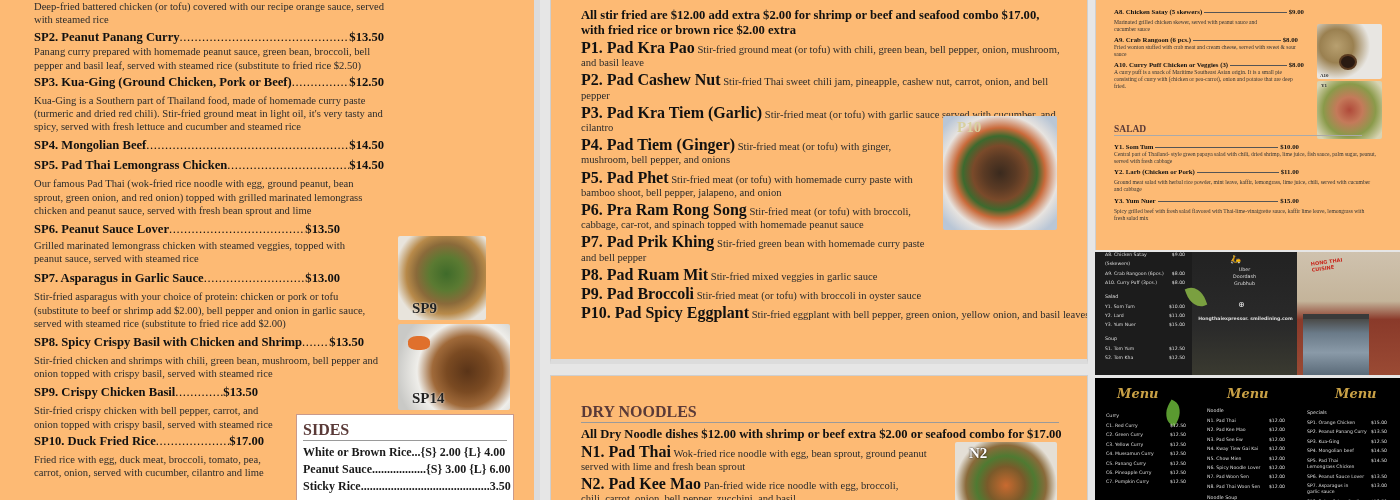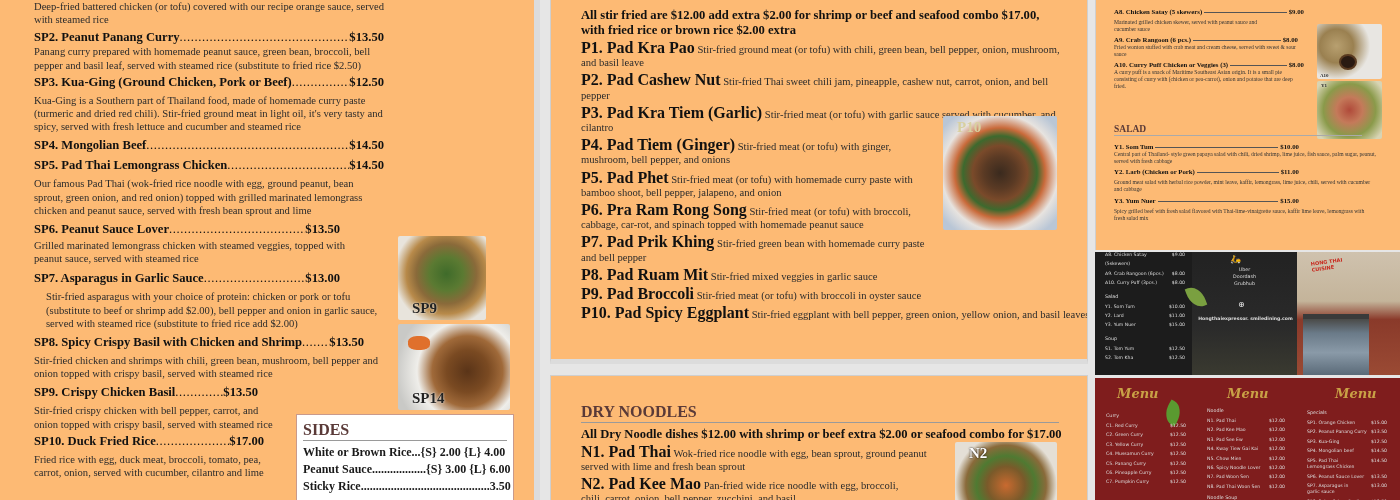--- a/index.html
+++ b/index.html
@@ -5,21 +5,21 @@
   * { box-sizing: border-box; margin: 0; padding: 0; }
   html, body { width: 1400px; height: 500px; overflow: hidden; background: #e6e6e6; }
   body { position: relative; font-family: "DejaVu Serif", "Liberation Serif", serif; color: #222; }
 
   .panel { position: absolute; background: #fdba74; overflow: hidden; }
   .p-left { left: 0; top: 0; width: 540px; height: 500px; border-right: 6px solid #dcdcdc; }
   .p-mid-top { left: 550px; top: 0; width: 538px; height: 364px; border-left: 1px solid #cfcfcf; border-right: 1px solid #cfcfcf; border-bottom: 5px solid #dcdcdc; }
   .p-mid-bot { left: 550px; top: 375px; width: 538px; height: 125px; border-left: 1px solid #cfcfcf; border-right: 1px solid #cfcfcf; border-top: 1px solid #cfcfcf; }
   .p-r1 { left: 1095px; top: 0; width: 305px; height: 250px; border-left: 1px solid #cfcfcf; }
   .p-r2 { left: 1095px; top: 252px; width: 305px; height: 123px; background: #1c1c1c; }
-  .p-r3 { left: 1095px; top: 378px; width: 305px; height: 122px; background: #7f1d1d; }
+  .p-r3 { left: 1095px; top: 378px; width: 305px; height: 122px; background: #000000; }
 
   
   .lc { position: absolute; left: 34px; top: 0; width: 350px; font-size: 10.2px; line-height: 13px; }
   .item-h { font-family: "Liberation Serif", serif; font-weight: bold; font-size: 12.6px; line-height: 16px; display: flex; white-space: nowrap; color: #111; }
   .item-h .nm { flex: 0 0 auto; }
   .item-h .dots { flex: 1 1 auto; overflow: hidden; letter-spacing: 0.6px; }
   .item-h .dots::after { content: "......................................................................................................................................................"; font-weight: normal; }
   .item-h .pr { flex: 0 0 auto; }
   .desc { font-family: "Liberation Serif", serif; font-size: 10.6px; line-height: 13.2px; color: #2b2b2b; }
 
@@ -102,21 +102,21 @@
         </div>
       <div class="desc" style="width:320px;margin-top:2px;">Grilled marinated lemongrass chicken with steamed veggies, topped with peanut sauce, served with steamed rice</div>
     </div>
 
     <div style="margin-top:5px;">
       <div class="item-h" style="width:306px;">
           <span class="nm">SP7. Asparagus in Garlic Sauce</span>
           <span class="dots"></span>
           <span class="pr">$13.00</span>
         </div>
-      <div class="desc" style="margin-top:4px;margin-left:12px;">Stir-fried asparagus with your choice of protein: chicken or pork or tofu (substitute to beef or shrimp add $2.00), bell pepper and onion in garlic sauce, served with steamed rice (substitute to fried rice add $2.00)</div>
+      <div class="desc" style="margin-top:4px;">Stir-fried asparagus with your choice of protein: chicken or pork or tofu (substitute to beef or shrimp add $2.00), bell pepper and onion in garlic sauce, served with steamed rice (substitute to fried rice add $2.00)</div>
     </div>
 
     <div style="margin-top:4px;">
       <div class="item-h" style="width:330px;">
           <span class="nm">SP8. Spicy Crispy Basil with Chicken and Shrimp</span>
           <span class="dots"></span>
           <span class="pr">$13.50</span>
         </div>
       <div class="desc" style="margin-top:4px;">Stir-fried chicken and shrimps with chili, green bean, mushroom, bell pepper and onion topped with crispy basil, served with steamed rice</div>
     </div>

